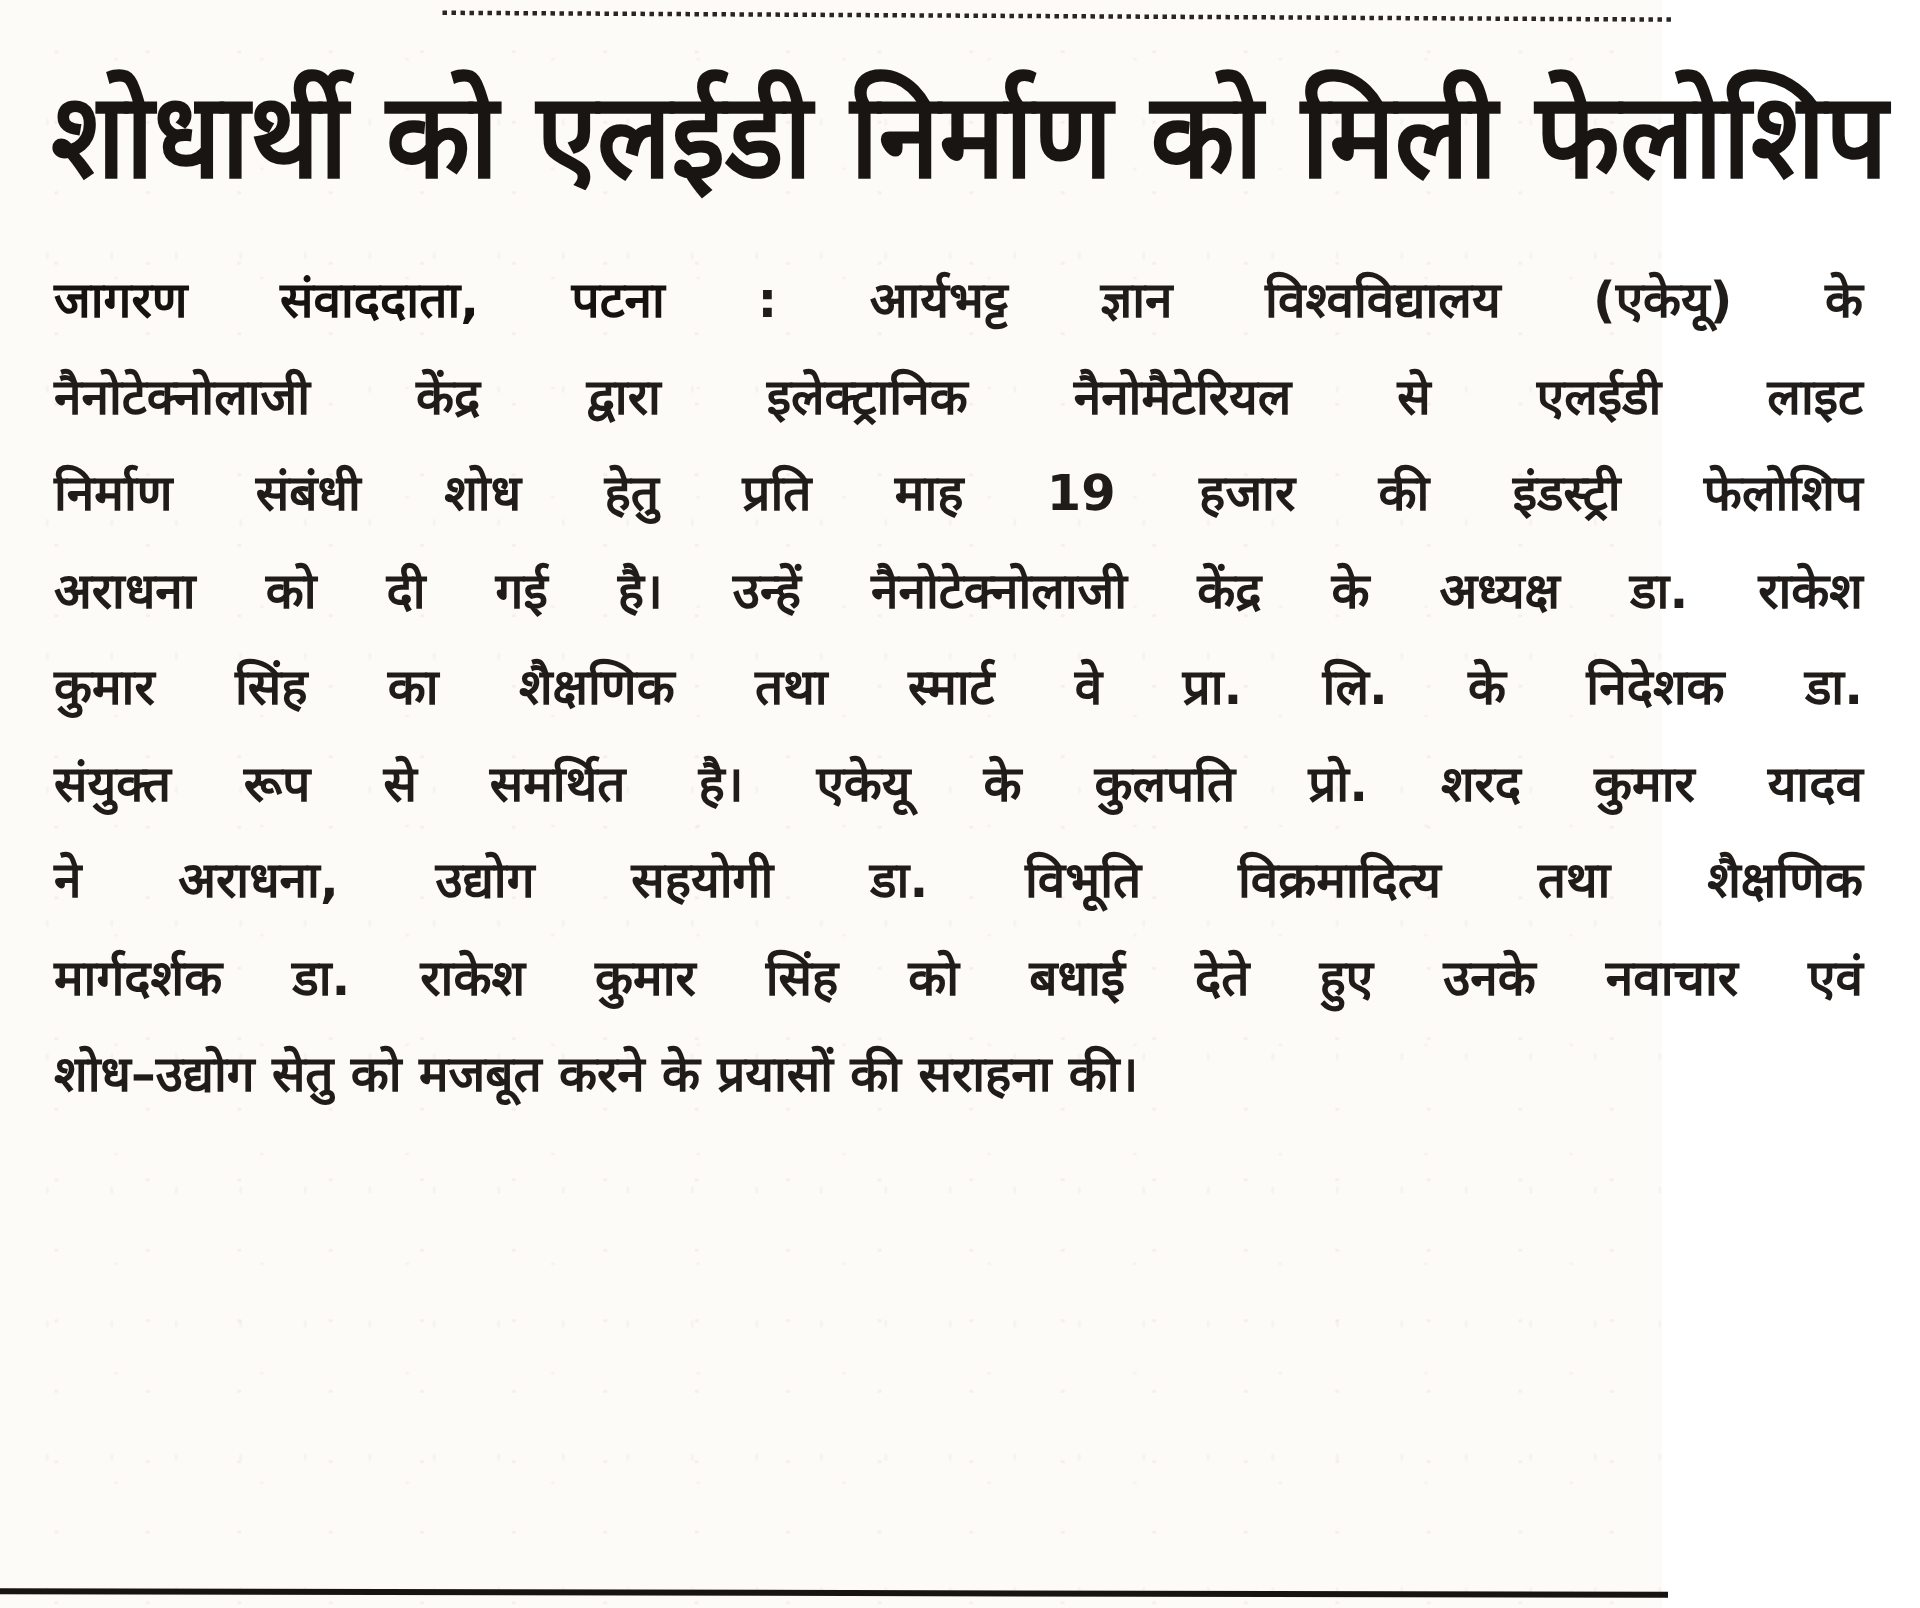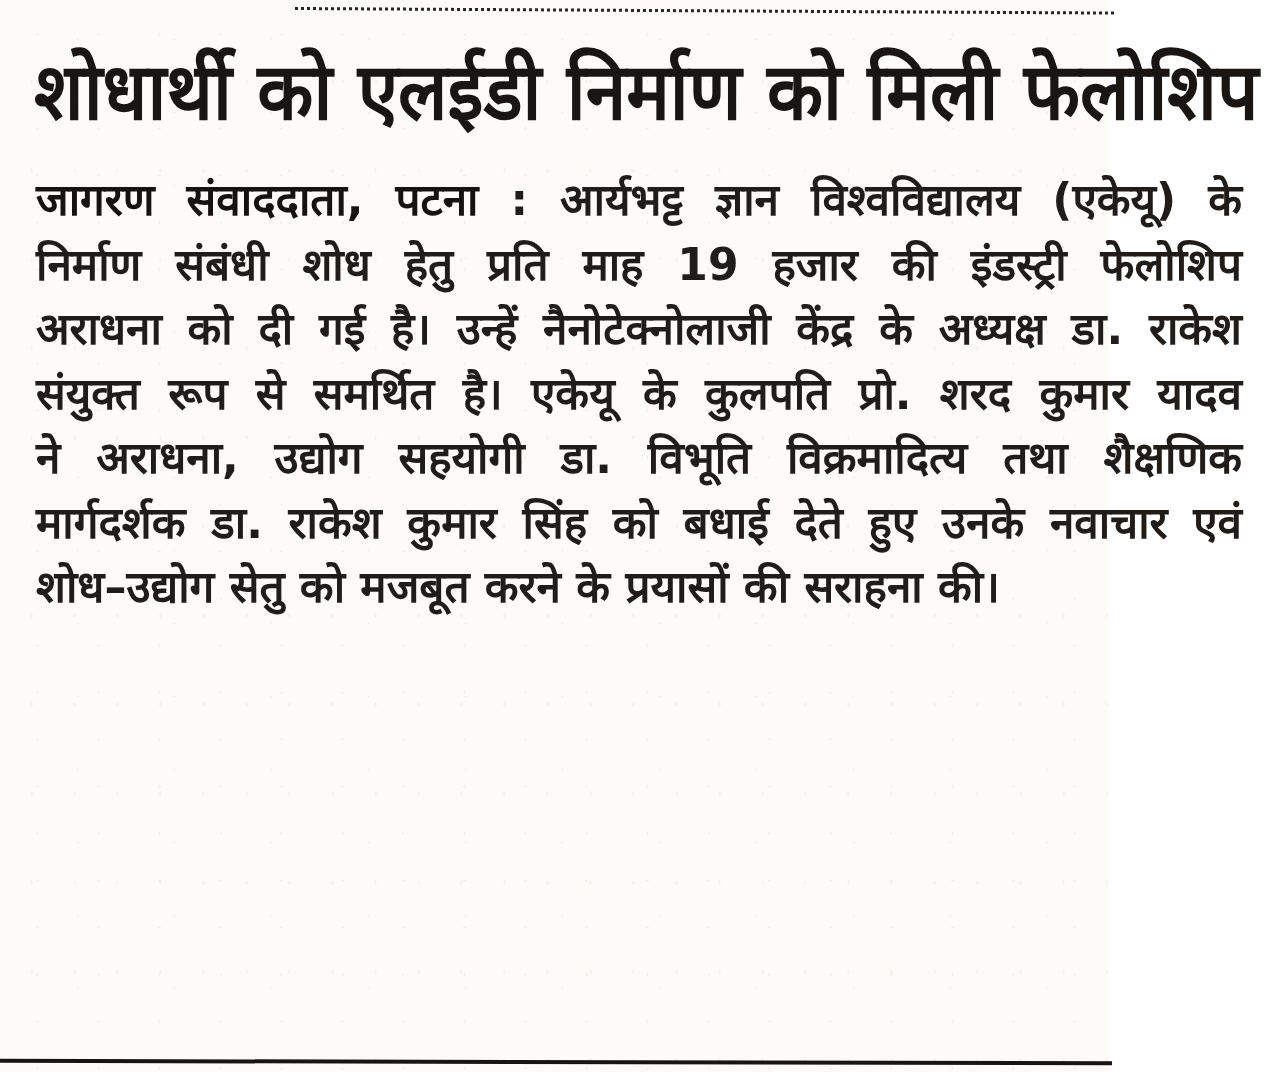--- a/index.html
+++ b/index.html
@@ -52,21 +52,21 @@
     transform: scaleY(1.08);
     transform-origin: top left;
   }
   .body-text {
     position: absolute;
     top: 168px;
     left: 36px;
     width: 1206px;
   }
   .line {
-    font-size: 44px;
+    font-size: 33px;
     line-height: 64.5px;
     font-weight: 600;
     text-align: justify;
     text-align-last: justify;
     white-space: nowrap;
     color: #201c1a;
   }
   .line.last {
     text-align-last: left;
   }
@@ -92,22 +92,24 @@
   <div class="top-rule"></div>
 
   <h1 class="headline">शोधार्थी को एलईडी निर्माण को मिली फेलोशिप</h1>
 
   <div class="body-text">
 
     <div class="line">
       <span class="byline">जागरण संवाददाता, पटना</span><span> : </span><span>आर्यभट्ट ज्ञान विश्वविद्यालय (एकेयू) के</span>
     </div>
 
+    <div class="line">नैनोटेक्नोलाजी केंद्र द्वारा इलेक्ट्रानिक नैनोमैटेरियल से एलईडी लाइट</div>
     <div class="line">निर्माण संबंधी शोध हेतु प्रति माह 19 हजार की इंडस्ट्री फेलोशिप</div>
     <div class="line">अराधना को दी गई है। उन्हें नैनोटेक्नोलाजी केंद्र के अध्यक्ष डा. राकेश</div>
+    <div class="line">कुमार सिंह का शैक्षणिक तथा स्मार्ट वे प्रा. लि. के निदेशक डा.</div>
     <div class="line">संयुक्त रूप से समर्थित है। एकेयू के कुलपति प्रो. शरद कुमार यादव</div>
     <div class="line">ने अराधना, उद्योग सहयोगी डा. विभूति विक्रमादित्य तथा शैक्षणिक</div>
     <div class="line">मार्गदर्शक डा. राकेश कुमार सिंह को बधाई देते हुए उनके नवाचार एवं</div>
     <div class="line last">शोध–उद्योग सेतु को मजबूत करने के प्रयासों की सराहना की।</div>
 
   </div>
 
   <div class="bottom-rule"></div>
 
 </div>

